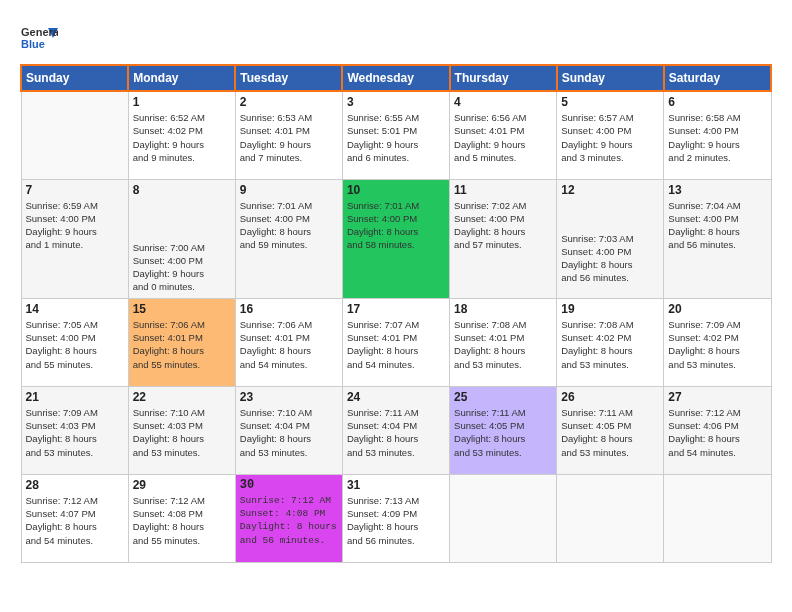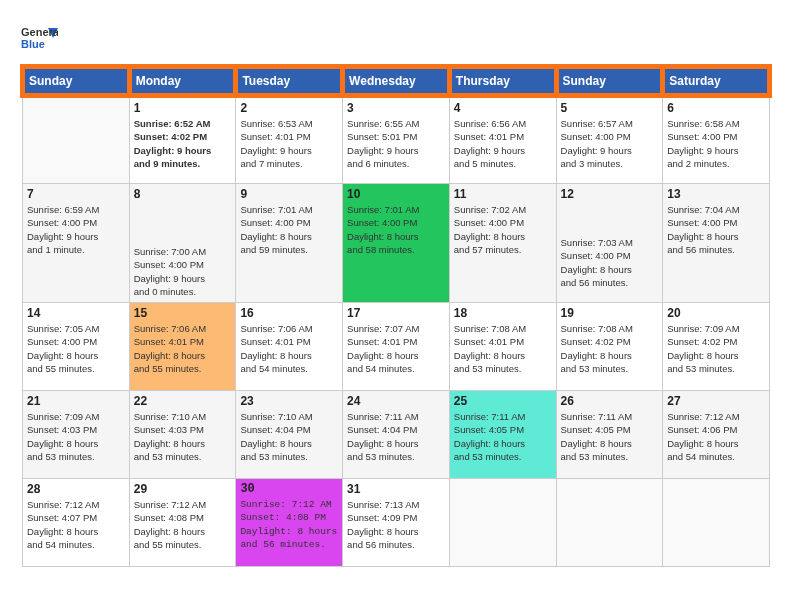--- a/index.html
+++ b/index.html
@@ -46,21 +46,21 @@
       border-collapse: collapse;
       border: 1px solid #ccc;
     }
     .calendar-table th {
       background: #3060b0;
       color: #fff;
       font-size: 12px;
       font-weight: bold;
       padding: 5px 4px;
       text-align: left;
-      border: 5px solid #f97316;
+      border: 2px solid #f97316;
     }
     .calendar-table td {
       vertical-align: top;
       border: 1px solid #ccc;
       padding: 3px 4px 4px 4px;
       width: calc(100%/7);
       height: 88px;
       background: #fff;
     }
     .calendar-table tr:nth-child(even) td {
@@ -114,21 +114,21 @@
           <th>Thursday</th>
           <th>Sunday</th>
           <th>Saturday</th>
         </tr>
     </thead>
     <tbody id="calendar-body">
     <tr>
           <td class="empty-cell"></td>
           <td style="background: rgb(255, 255, 255);">
             <div class="day-num">1</div>
-            <div class="day-info" style="white-space: pre-line; font-weight: bold;">Sunrise: 6:52 AM
+            <div class="day-info" style="white-space: pre-line;">Sunrise: 6:52 AM
 Sunset: 4:02 PM
 Daylight: 9 hours
 and 9 minutes.</div>
           </td>
           <td style="background: rgb(255, 255, 255);">
             <div class="day-num">2</div>
             <div class="day-info" style="white-space: pre-line;">Sunrise: 6:53 AM
 Sunset: 4:01 PM
 Daylight: 9 hours
 and 7 minutes.</div>
@@ -286,21 +286,21 @@
 Daylight: 8 hours
 and 53 minutes.</div>
           </td>
           <td style="background: rgb(245, 245, 245);">
             <div class="day-num">24</div>
             <div class="day-info" style="white-space: pre-line;">Sunrise: 7:11 AM
 Sunset: 4:04 PM
 Daylight: 8 hours
 and 53 minutes.</div>
           </td>
-          <td style="background: #5eead4;">
+          <td style="background: #c4b5fd;">
             <div class="day-num">25</div>
             <div class="day-info" style="white-space: pre-line;">Sunrise: 7:11 AM
 Sunset: 4:05 PM
 Daylight: 8 hours
 and 53 minutes.</div>
           </td>
           <td style="background: rgb(245, 245, 245);">
             <div class="day-num">26</div>
             <div class="day-info" style="white-space: pre-line;">Sunrise: 7:11 AM
 Sunset: 4:05 PM

